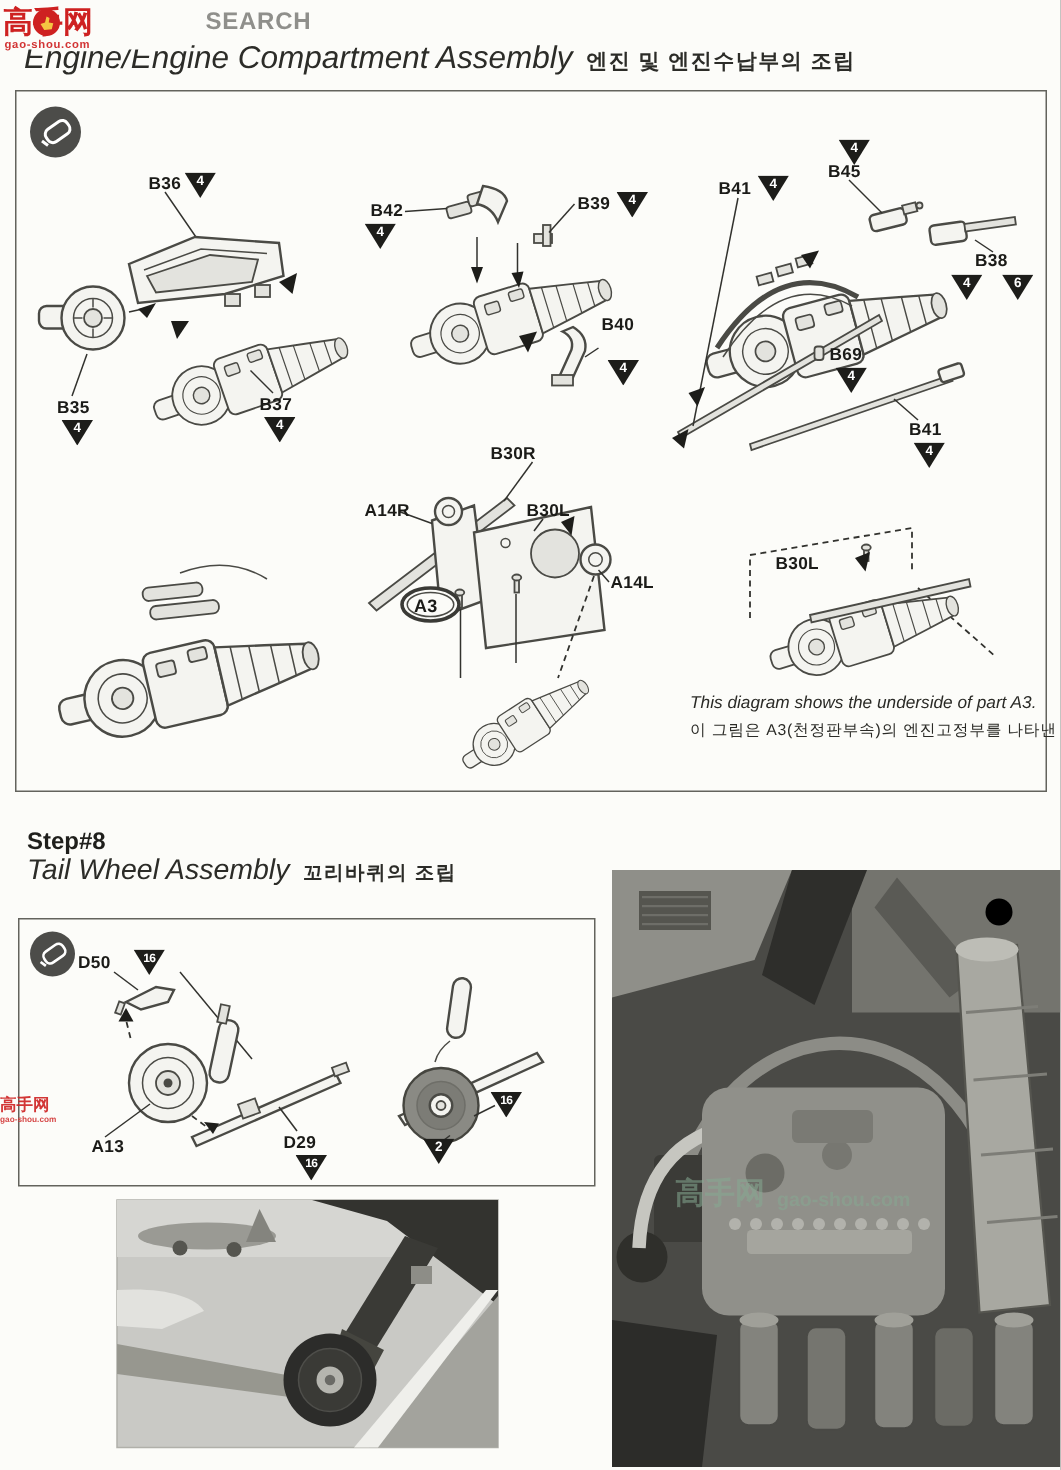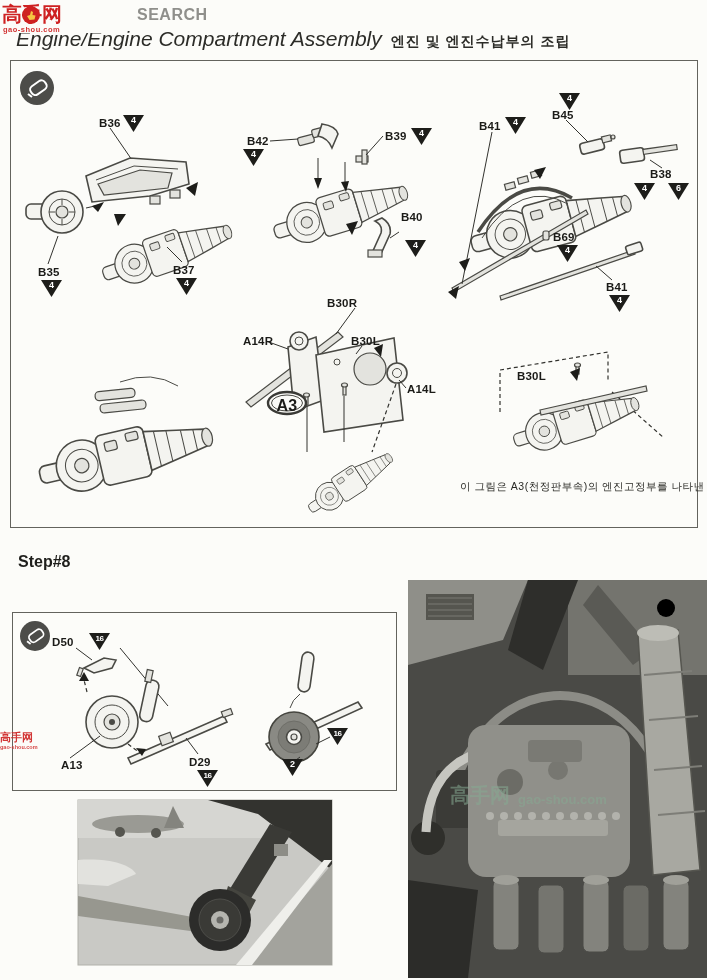--- a/index.html
+++ b/index.html
@@ -26,21 +26,21 @@
   .tri.w b{font-size:8px;letter-spacing:-0.5px;}
 
   .glue{position:absolute;border-radius:50%;background:#4c4c49;display:flex;align-items:center;justify-content:center;}
   #glue9{left:20px;top:71px;width:34px;height:34px;}
   #glue10{left:20px;top:621px;width:30px;height:30px;}
 
   .note{position:absolute;color:#2a2a26;white-space:nowrap;}
   #note-en{left:460px;top:463px;font-style:italic;font-size:11.5px;}
   #note-kr{left:460px;top:480px;font-size:10.5px;letter-spacing:.5px;}
 
-  #a3lbl{left:276px;top:397px;width:22px;text-align:center;font-size:16px;}
+  #a3lbl{left:276px;top:397px;width:22px;font-size:12px;}
 
   .logo{position:absolute;left:0;top:1px;width:118px;height:32px;background:#fcfcf9;z-index:6;}
   .logo-row{display:flex;align-items:center;gap:1px;padding-left:2px;}
   .logo-cn{color:#ce2121;font-weight:bold;font-size:20px;letter-spacing:0;}
   .logo-url{padding-left:3px;font-size:7.5px;font-weight:bold;color:#d23434;letter-spacing:.5px;margin-top:-3px;}
   .search{position:absolute;left:137px;top:6px;font-size:16px;font-weight:bold;color:#8f8f8b;letter-spacing:.5px;z-index:6;}
   .wm-left{position:absolute;left:0;top:727px;z-index:6;opacity:.9;}
   .wm-left .c{font-size:11px;font-weight:bold;color:#ce2121;}
   .wm-left .u{font-size:5.5px;font-weight:bold;color:#d23434;display:block;margin-top:-1px;}
 
@@ -365,23 +365,27 @@
       <b>4</b>
     </span>
 
   <span class="pl" style="left:243px;top:335px">A14R</span>
   <span class="pl" style="left:327px;top:297px">B30R</span>
   <span class="pl" style="left:351px;top:335px">B30L</span>
   <span class="pl" style="left:407px;top:383px">A14L</span>
   <span class="pl" id="a3lbl">A3</span>
   <span class="pl" style="left:517px;top:370px">B30L</span>
 
+  <div class="note" id="note-en">This diagram shows the underside of part A3.</div>
   <div class="note" id="note-kr">이 그림은 A3(천정판부속)의 엔진고정부를 나타낸 것임.</div>
 
   <div class="steplbl" id="step10lbl">Step#8</div>
+  <div class="title" id="title10">
+    <span>Tail Wheel Assembly</span><span class="kr">꼬리바퀴의 조립</span>
+  </div>
 
   <span class="pl" style="left:52px;top:636px">D50</span>
   <span class="tri w" style="left:89px;top:633px">
       <b>16</b>
     </span>
   <span class="pl" style="left:61px;top:759px">A13</span>
   <span class="pl" style="left:189px;top:756px">D29</span>
   <span class="tri w" style="left:197px;top:770px">
       <b>16</b>
     </span>

